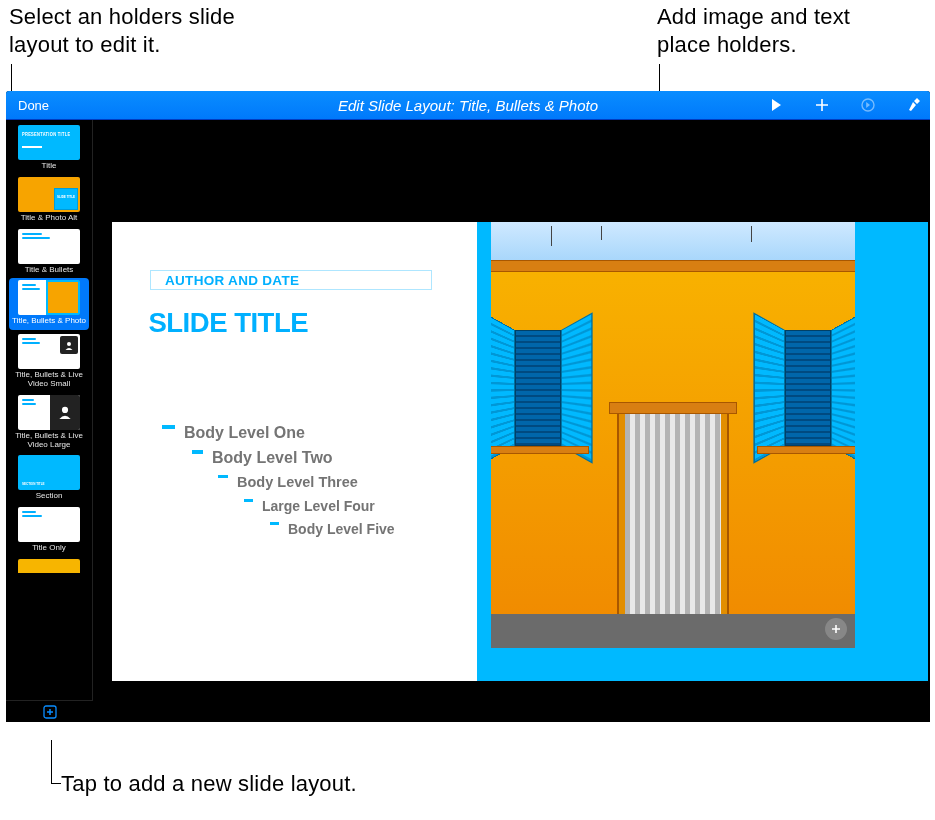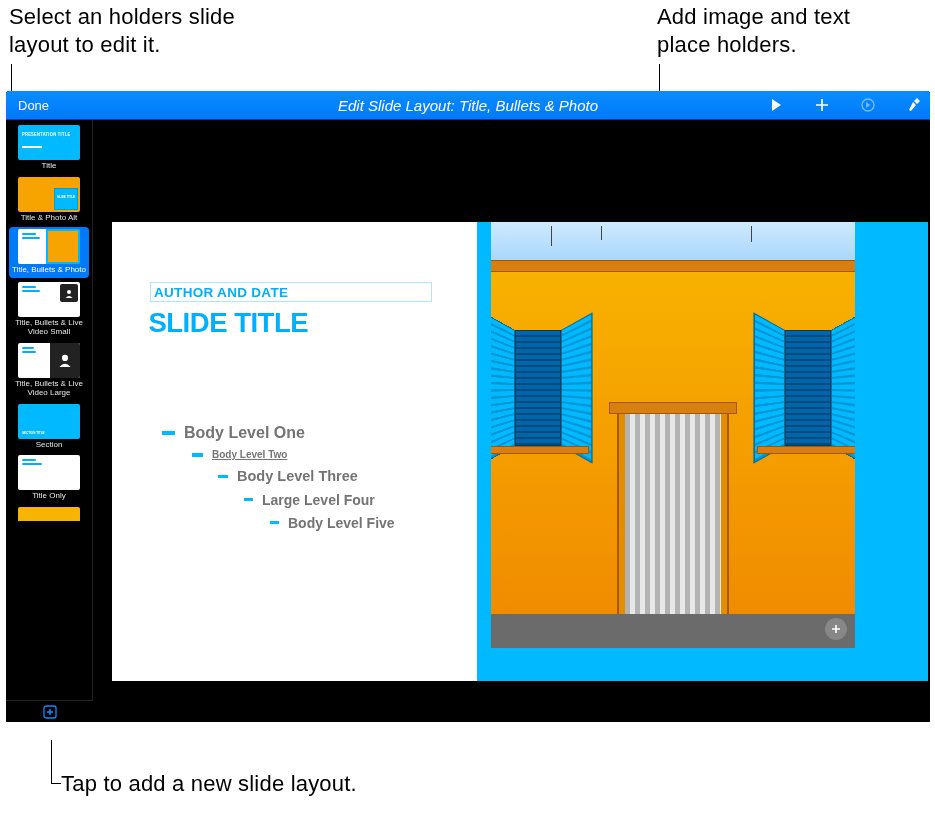--- a/index.html
+++ b/index.html
@@ -171,26 +171,26 @@
   }
   .slide-white {
     position: absolute;
     left: 0; top: 0;
     width: 365px;
     height: 459px;
     background: #fff;
   }
   .author-field {
     position: absolute;
-    left: 38px; top: 60px;
+    left: 38px; top: 48px;
     width: 282px;
     height: 20px;
     border: 1px solid #aee6ff;
     display: flex; align-items: center;
-    padding-left: 3px;
+    padding-left: 14px;
   }
   .author-text {
     color: #00b0ff;
     font-size: 13.5px;
     font-weight: 800;
     letter-spacing: 0.3px;
   }
   .title-text {
     position: absolute;
     left: 38px; top: 86px;
@@ -201,26 +201,26 @@
     font-family: Impact, "Arial Black", sans-serif;
     transform: scaleX(1.02);
   }
   .body-levels {
     position: absolute;
     left: 50px; top: 203px;
     font-size: 16px;
     color: #747474;
     font-weight: 600;
   }
-  .lvl { display:flex; align-items:center; margin-bottom:9px; line-height:1; }
+  .lvl { display:flex; align-items:flex-start; margin-bottom:9px; line-height:1; }
   .lvl .dash {
     width: 13px; height: 4px; background: #00b9ff; margin-right: 9px;
     flex-shrink:0;
   }
-  .lvl2 { margin-left: 30px; font-size: 10px; text-decoration: underline; }
+  .lvl2 { margin-left: 30px; font-size: 16px; }
   .lvl2 .dash { width:11px; height:4px; }
   .lvl3 { margin-left: 56px; font-size: 14.5px; }
   .lvl3 .dash { width:10px; height:3px; }
   .lvl4 { margin-left: 82px; font-size: 14px; }
   .lvl4 .dash { width:9px; height:3px; }
   .lvl5 { margin-left: 108px; font-size: 14px; }
   .lvl5 .dash { width:9px; height:3px; }
 
   
   .photo {
@@ -348,20 +348,29 @@
 
       <div class="thumb-item">
         <div class="thumb-frame t-orange-bg">
           <div style="position:absolute; right:2px; bottom:2px; width:24px; height:22px; background:#00b9ff; border:1px solid rgba(0,0,0,0.15);">
             <div style="position:absolute;left:2px;top:6px;color:#fff;font-size:3px;font-weight:900;">SLIDE TITLE</div>
           </div>
         </div>
         <div class="thumb-label">Title &amp; Photo Alt</div>
       </div>
 
+      <div class="thumb-item">
+        <div class="thumb-frame t-white-bg">
+          <div class="t-mini-lines">
+            <span style="width:20px"></span>
+              <span style="width:28px"></span>
+          </div>
+        </div>
+        <div class="thumb-label">Title &amp; Bullets</div>
+      </div>
 
 
       <div class="thumb-item selected">
         <div class="thumb-frame" style="background:#00b9ff;">
           <div style="position:absolute;left:0;top:0;width:28px;height:35px;background:#fff;">
             <div class="t-mini-lines">
                 <span style="width:14px"></span>
                 <span style="width:18px"></span>
               </div>
           </div>

